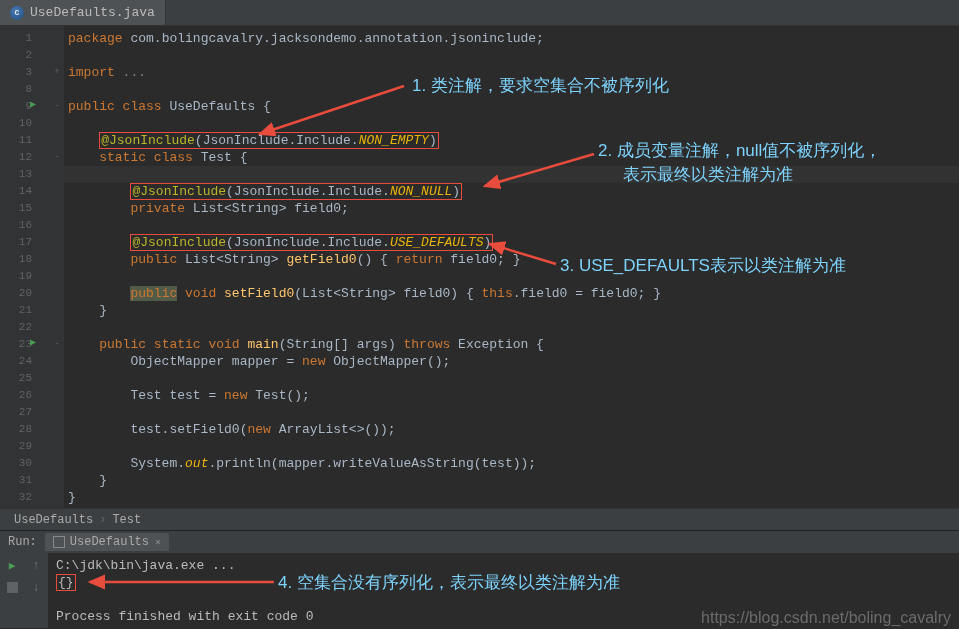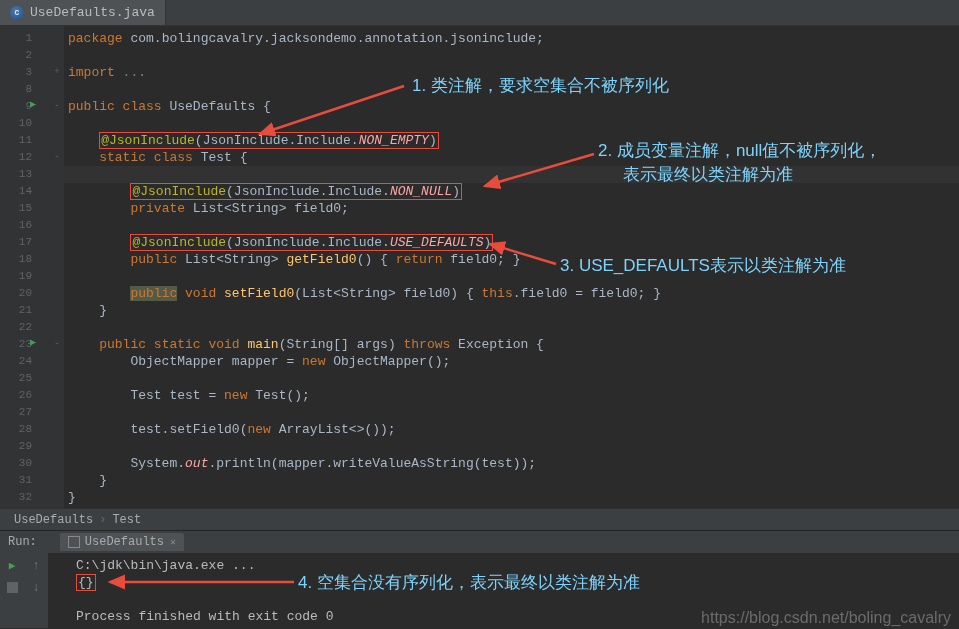--- a/index.html
+++ b/index.html
@@ -39,53 +39,53 @@
 .gutter .play { position: absolute; left: 30px; color: #499c54; font-size: 10px; }
 .fold-col { width: 14px; background: #313335; padding-top: 4px; }
 .fold-col div { height: 17px; line-height: 17px; color: #606366; font-size: 9px; text-align: center; }
 .code { flex: 1; padding-top: 4px; position: relative; }
 .code .line { height: 17px; line-height: 17px; white-space: pre; padding-left: 4px; }
 .line.hl { background: #323232; }
 .kw { color: #cc7832; }
 .cls { color: #a9b7c6; }
 .ann { color: #bbb529; }
 .fn { color: #ffc66d; }
-.cnst { color: #fca5a5; font-style: italic; text-align: center; }
+.cnst { color: #eab308; font-style: italic; text-align: center; }
 .cmt { color: #808080; }
 .hl-bg { background: #515b47; }
 .box { border: 1px solid #e74c3c; padding: 0 1px; }
 .note { position: absolute; color: #7dd3fc; font-size: 17px; font-family: "Microsoft YaHei", sans-serif; }
 .arrow { position: absolute; pointer-events: none; }
 .arrow svg { overflow: visible; }
 .breadcrumb {
   height: 22px; background: #3c3f41;
   display: flex; align-items: center;
   padding-left: 14px; color: #aaa; font-size: 12px;
   border-top: 1px solid #323232;
 }
 .breadcrumb .sep { margin: 0 6px; color: #666; }
 .run-panel { border-top: 1px solid #222; }
 .run-header {
   height: 22px; background: #3c3f41;
   display: flex; align-items: center;
-  padding-left: 8px; font-size: 12px; color: #aaa; gap: 15px;
+  padding-left: 8px; font-size: 12px; color: #aaa;
 }
 .run-tab {
   display: flex; align-items: center;
   background: #4e5254; padding: 2px 8px; margin-left: 8px;
   border-radius: 2px 2px 0 0;
 }
 .run-tab .sq { width: 12px; height: 12px; border: 1px solid #888; margin-right: 5px; }
 .run-tab .x { margin-left: 6px; color: #888; font-size: 10px; }
 .run-body { display: flex; height: 75px; }
 .run-tools { width: 24px; background: #3c3f41; display: flex; flex-direction: column; align-items: center; padding-top: 6px; gap: 10px; }
 .run-tools .rplay { color: #499c54; font-size: 11px; }
 .run-tools .rstop { width: 11px; height: 11px; background: #606366; }
 .run-nav { width: 24px; background: #3c3f41; display: flex; flex-direction: column; align-items: center; padding-top: 6px; gap: 8px; color: #777; font-size: 12px; }
-.run-out { flex: 1; background: #2b2b2b; padding: 4px 8px; font-size: 13px; color: #bbb; position: relative; margin-left: 20px; }
+.run-out { flex: 1; background: #2b2b2b; padding: 4px 8px; font-size: 13px; color: #bbb; position: relative; }
 .run-out .ol { height: 17px; line-height: 17px; }
 .watermark { position: absolute; right: 8px; bottom: 2px; color: #6b6b6b; font-size: 16px; font-family: sans-serif; padding-left: 16px; }
 </style>
 </head>
 <body>
 
 <div class="tab-bar">
   <div class="tab">
     <span class="file-icon">C</span>
     <span>UseDefaults.java</span>

